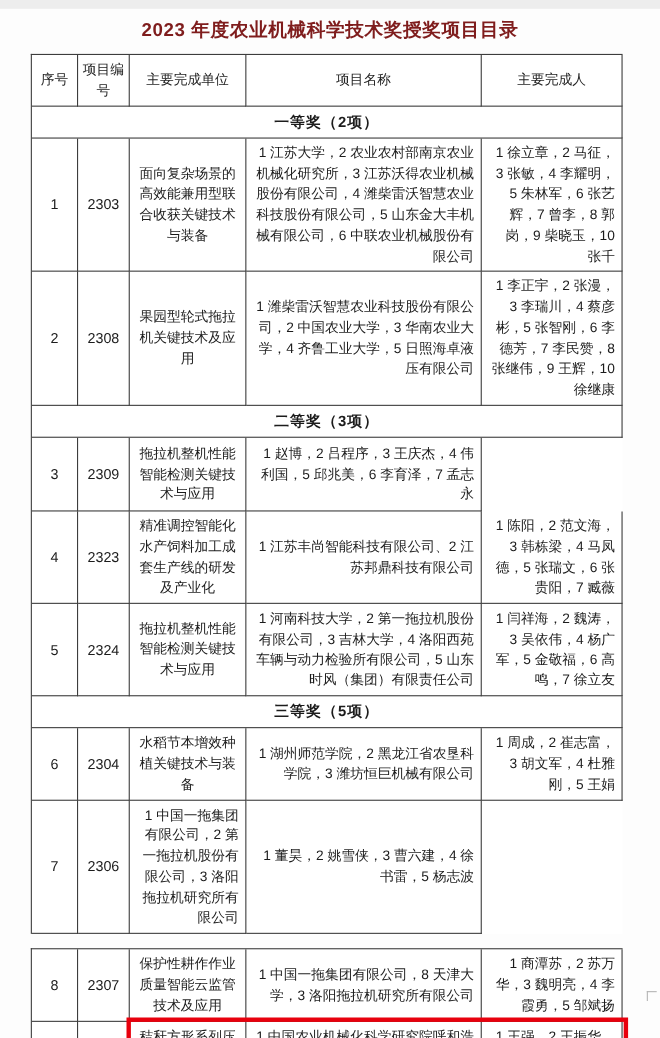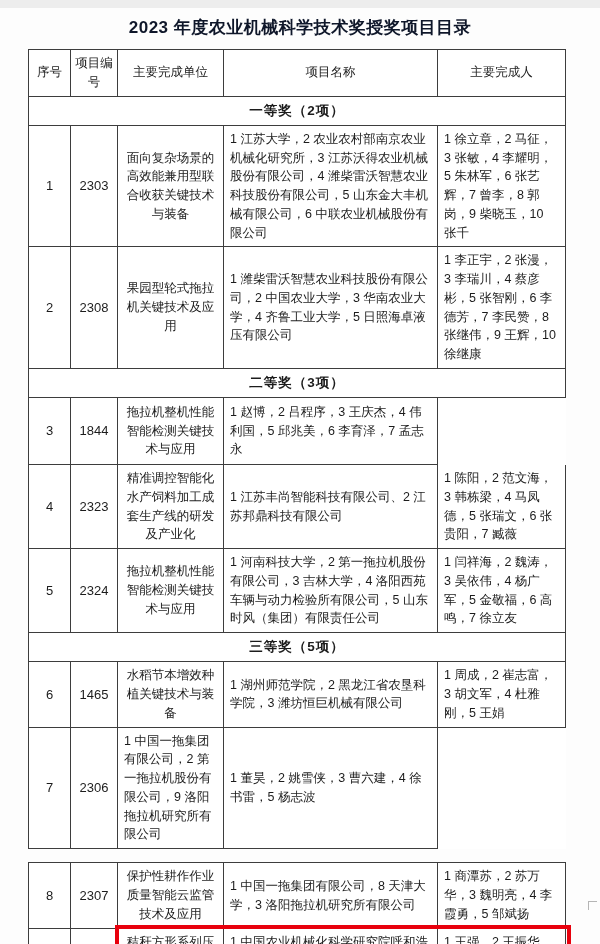--- a/index.html
+++ b/index.html
@@ -4,40 +4,40 @@
 <style>
   html,body{margin:0;padding:0;}
   body{
     width:600px;height:944px;background:#fdfdfd;overflow:hidden;
     font-family:"Liberation Sans","DejaVu Sans",sans-serif;
     color:#1c1c1c;position:relative;
   }
   .top-strip{position:absolute;top:0;left:0;width:600px;height:8px;background:#ededed;}
   .doc-title{
     margin:16px 0 10px 0;text-align:center;font-size:17px;font-weight:bold;
-    letter-spacing:0.5px;color:#0f172a;
+    letter-spacing:0.5px;color:#7f1d1d;
   }
   .tbl{
     width:537px;margin-left:28px;
     border-top:1.5px solid #3d3d3d;border-left:1.5px solid #3d3d3d;
     background:#fff;
   }
   .tbl2{margin-top:13px;}
   .row{
     display:grid;
     grid-template-columns:42px 47px 106px 214px 1fr;
   }
   .cell{
     border-right:1px solid #3d3d3d;border-bottom:1px solid #3d3d3d;
     display:flex;align-items:center;justify-content:center;
     font-size:12.5px;line-height:1.5;text-align:center;
     padding:4px 3px;box-sizing:border-box;
   }
   .cell.left{
-    justify-content:flex-start;text-align:left;padding:4px 6px;
+    justify-content:flex-start;text-align:right;padding:4px 6px;
   }
   .header-row .cell{font-size:12.5px;color:#222;}
   .section-row{display:block;}
   .section-row .cell{
     font-weight:bold;font-size:13.5px;letter-spacing:1px;
   }
   .num{font-size:13px;}
   .hl-row{position:relative;}
   .red-highlight{
     position:absolute;left:86px;right:-5px;top:-4px;bottom:-4px;
@@ -84,21 +84,21 @@
     <div class="cell left">1 潍柴雷沃智慧农业科技股份有限公司，2 中国农业大学，3 华南农业大学，4 齐鲁工业大学，5 日照海卓液压有限公司</div>
     <div class="cell left">1 李正宇，2 张漫，3 李瑞川，4 蔡彦彬，5 张智刚，6 李德芳，7 李民赞，8 张继伟，9 王辉，10 徐继康</div>
   </div>
 
   <div class="section-row">
     <div class="cell" style="min-height:26px">二等奖（3项）</div>
   </div>
 
   <div class="row" style="min-height:67px">
     <div class="cell num">3</div>
-    <div class="cell num">1844</div>
+    <div class="cell num">2309</div>
     <div class="cell">拖拉机整机性能智能检测关键技术与应用</div>
     <div class="cell left">1 赵博，2 吕程序，3 王庆杰，4 伟利国，5 邱兆美，6 李育泽，7 孟志永</div>
   </div>
 
   <div class="row" style="min-height:71px">
     <div class="cell num">4</div>
     <div class="cell num">2323</div>
     <div class="cell">精准调控智能化水产饲料加工成套生产线的研发及产业化</div>
     <div class="cell left">1 江苏丰尚智能科技有限公司、2 江苏邦鼎科技有限公司</div>
     <div class="cell left">1 陈阳，2 范文海，3 韩栋梁，4 马凤德，5 张瑞文，6 张贵阳，7 臧薇</div>
@@ -111,30 +111,30 @@
     <div class="cell left">1 河南科技大学，2 第一拖拉机股份有限公司，3 吉林大学，4 洛阳西苑车辆与动力检验所有限公司，5 山东时风（集团）有限责任公司</div>
     <div class="cell left">1 闫祥海，2 魏涛，3 吴依伟，4 杨广军，5 金敬福，6 高鸣，7 徐立友</div>
   </div>
 
   <div class="section-row">
     <div class="cell" style="min-height:26px">三等奖（5项）</div>
   </div>
 
   <div class="row" style="min-height:64px">
     <div class="cell num">6</div>
-    <div class="cell num">1465</div>
+    <div class="cell num">2304</div>
     <div class="cell">水稻节本增效种植关键技术与装备</div>
     <div class="cell left">1 湖州师范学院，2 黑龙江省农垦科学院，3 潍坊恒巨机械有限公司</div>
     <div class="cell left">1 周成，2 崔志富，3 胡文军，4 杜雅刚，5 王娟</div>
   </div>
 
   <div class="row" style="min-height:69px">
     <div class="cell num">7</div>
     <div class="cell num">2306</div>
-    <div class="cell left">1 中国一拖集团有限公司，2 第一拖拉机股份有限公司，9 洛阳拖拉机研究所有限公司</div>
+    <div class="cell left">1 中国一拖集团有限公司，2 第一拖拉机股份有限公司，3 洛阳拖拉机研究所有限公司</div>
     <div class="cell left">1 董昊，2 姚雪侠，3 曹六建，4 徐书雷，5 杨志波</div>
   </div>
 
 </div>
 
 <div class="tbl tbl2">
 
   <div class="row" style="min-height:66px">
     <div class="cell num">8</div>
     <div class="cell num">2307</div>

